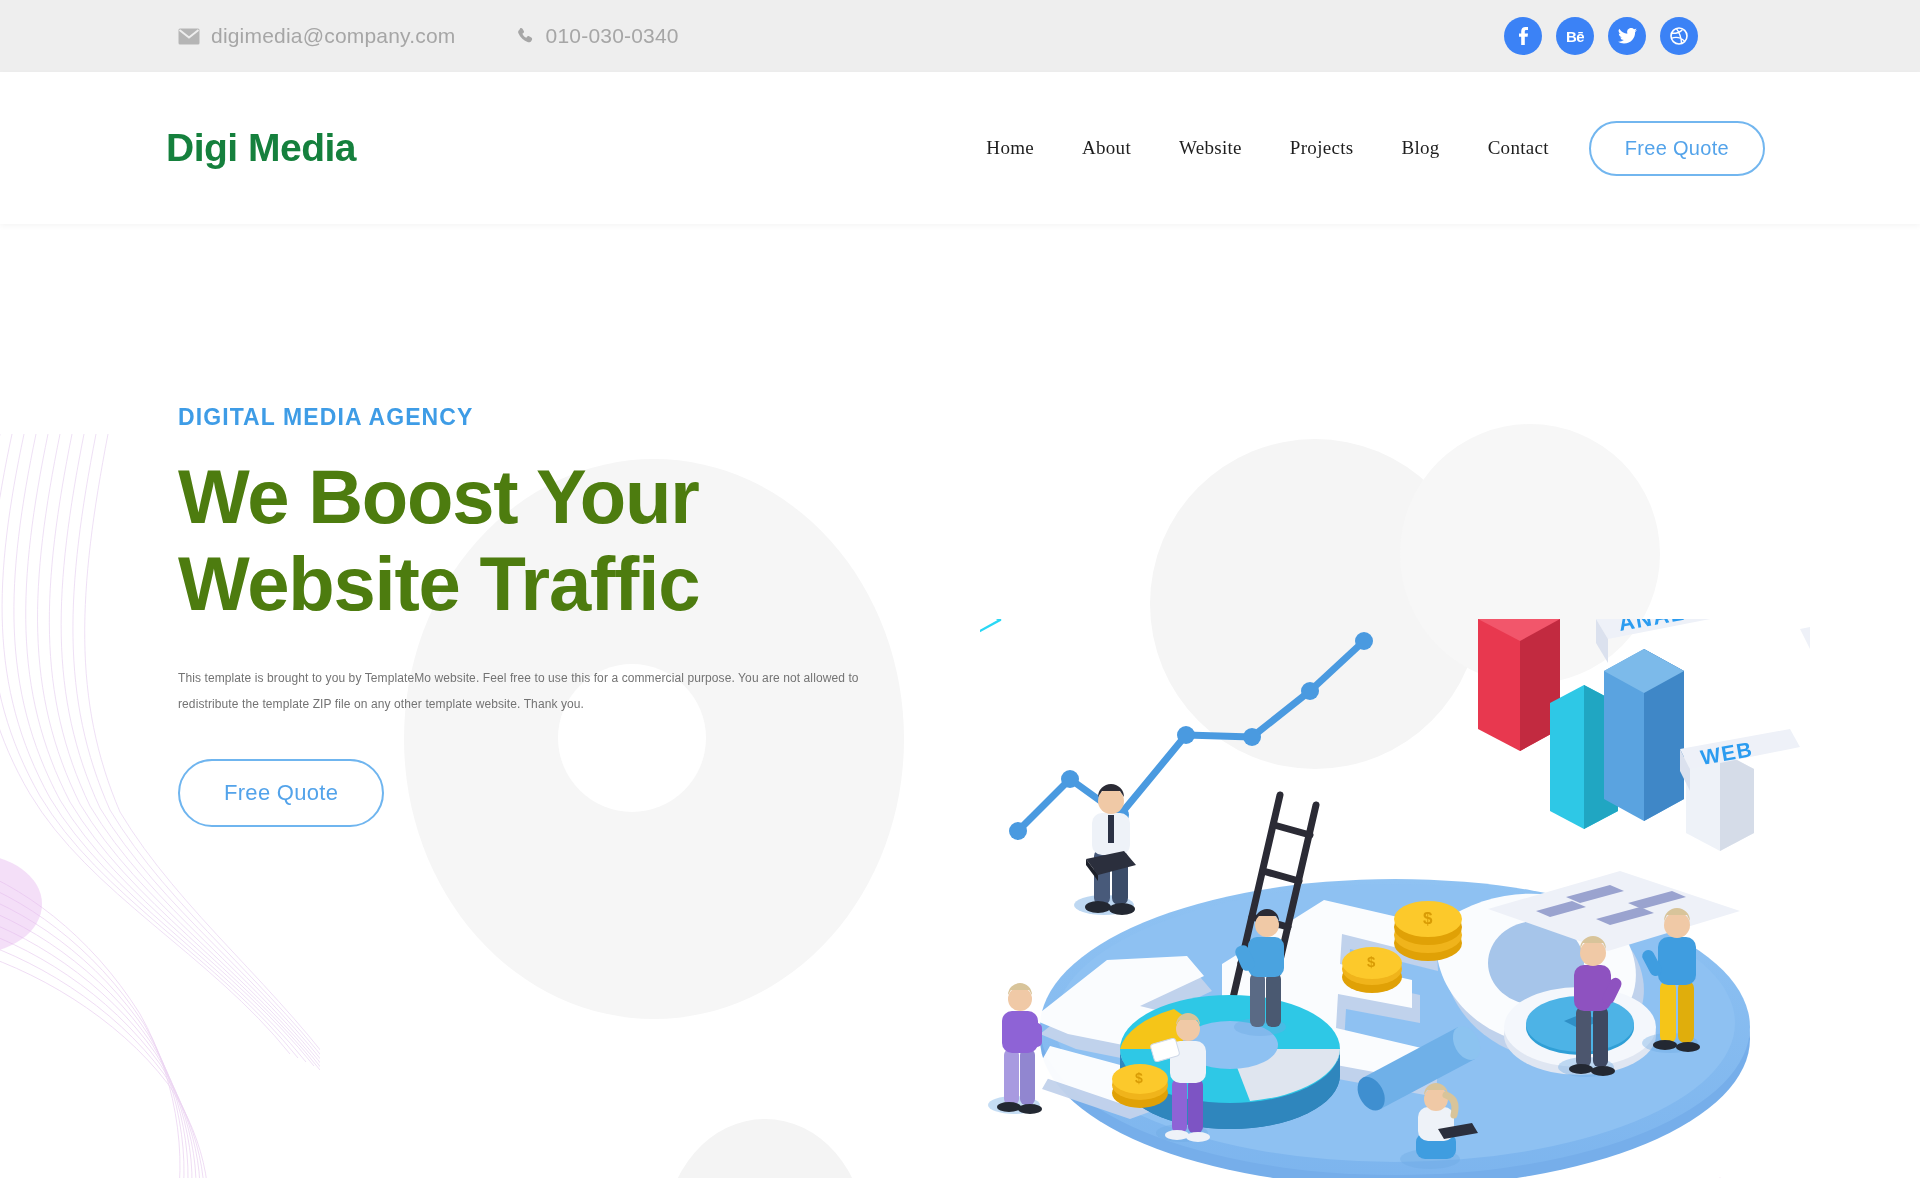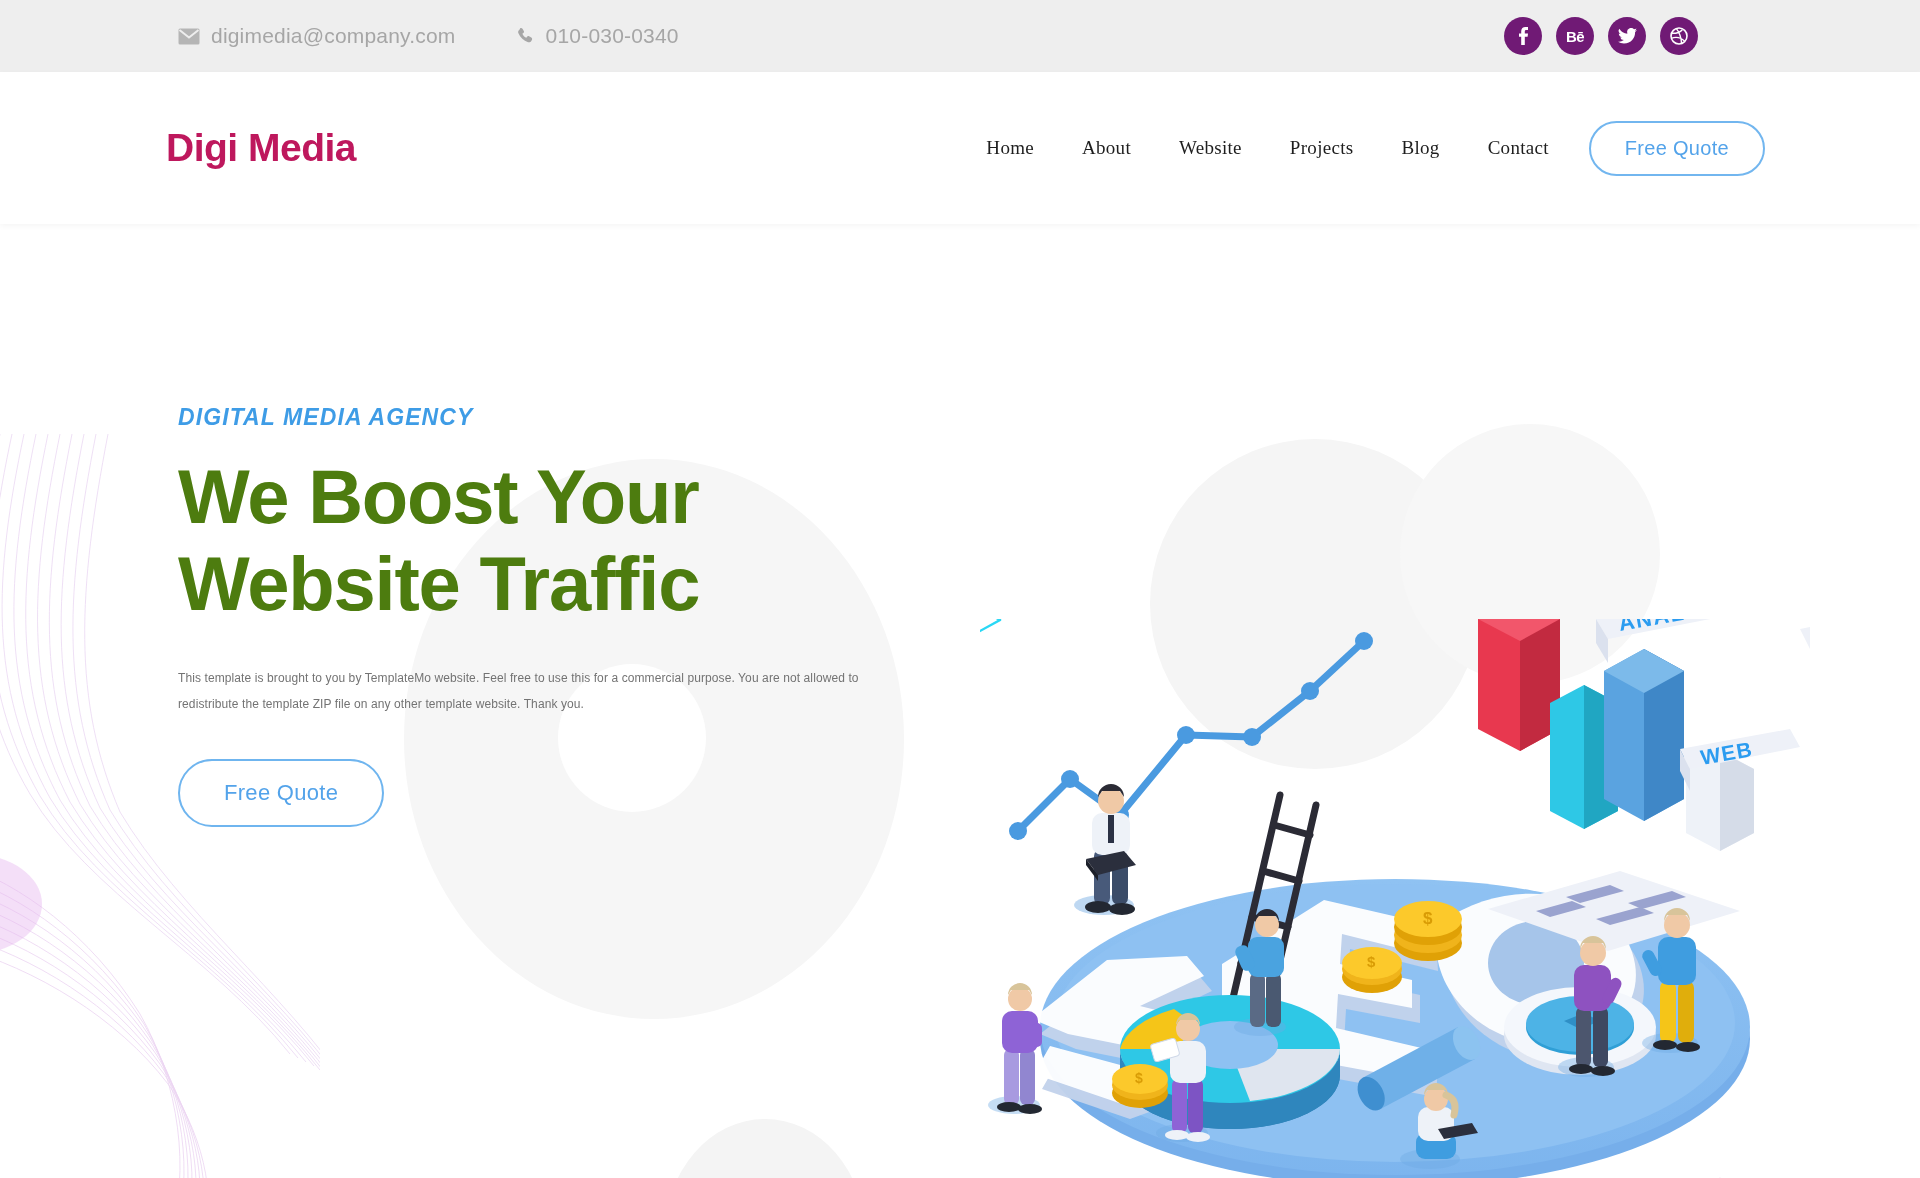--- a/index.html
+++ b/index.html
@@ -41,21 +41,21 @@
   .topbar-social {
     margin-left: auto;
     display: flex;
     align-items: center;
     gap: 14px;
     padding-right: 62px;
   }
   .social-circle {
     width: 38px; height: 38px;
     border-radius: 50%;
-    background: #701a75;
+    background: #3b82f6;
     display: flex;
     align-items: center;
     justify-content: center;
     color: #ffffff;
     font-size: 17px;
     font-weight: bold;
     cursor: pointer;
     text-align: right;
   }
   .social-circle svg { display:block; fill: #ffffff; }
@@ -68,21 +68,21 @@
     display: flex;
     align-items: center;
     position: relative;
     z-index: 40;
     box-shadow: 0 2px 6px rgba(0,0,0,0.045);
   }
   .logo {
     margin-left: 166px;
     font-size: 39px;
     font-weight: 700;
-    color: #be185d;
+    color: #15803d;
     letter-spacing: -0.5px;
     cursor: pointer;
     white-space: nowrap;
   }
   .logo .dot-i { color: #7b5bec; }
 
   .nav-links {
     margin-left: auto;
     display: flex;
     align-items: center;
@@ -167,21 +167,20 @@
     margin-left: 178px;
     padding-top: 180px;
     width: 700px;
   }
   .eyebrow {
     color: #3e9ce6;
     font-size: 23px;
     font-weight: 700;
     letter-spacing: 1.1px;
     margin-bottom: 22px;
-    font-style: italic;
   }
   .hero-title {
     font-size: 76px;
     line-height: 1.15;
     font-weight: 700;
     color: #4d7c0f;
     letter-spacing: -1.2px;
     margin-bottom: 38px;
     max-width: 640px;
   }

